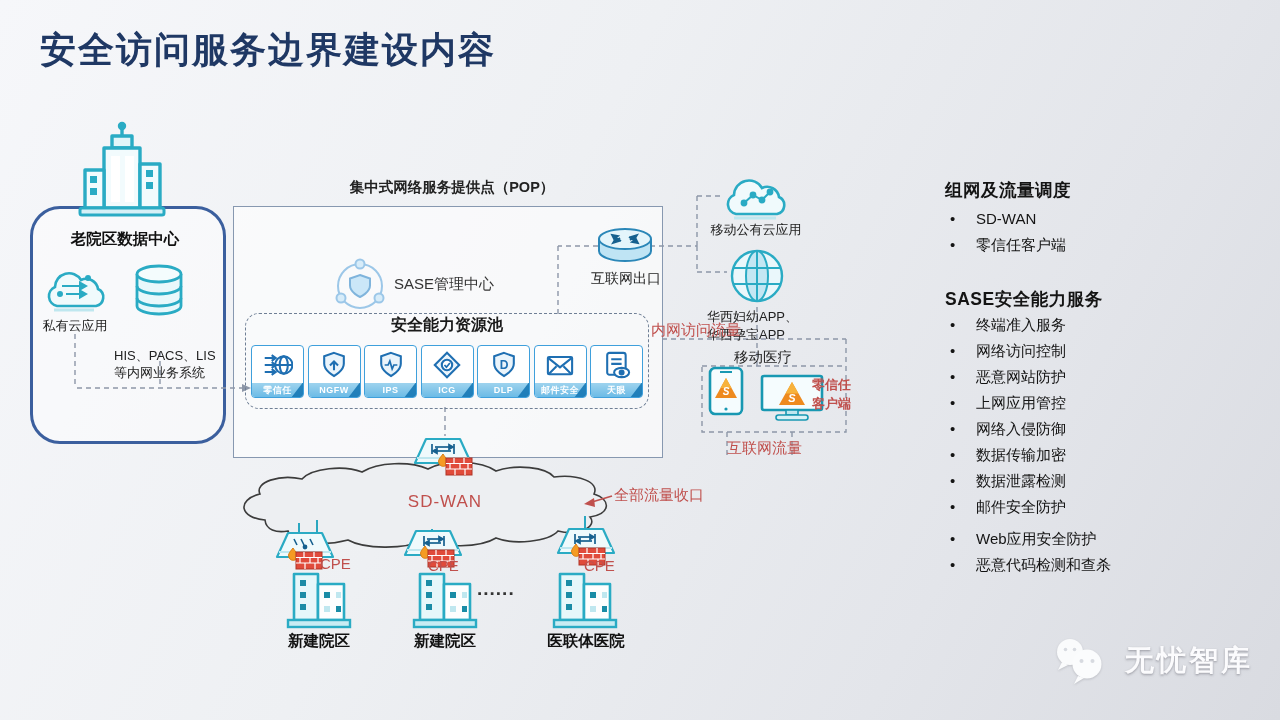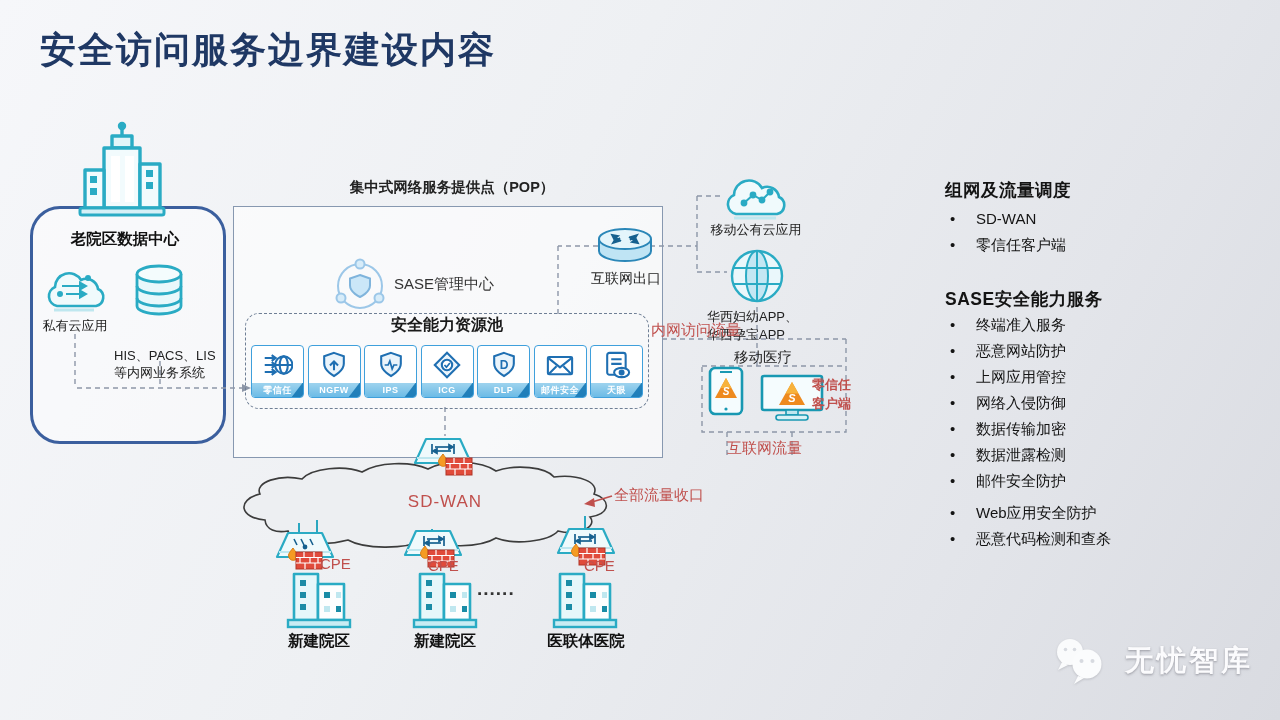--- a/index.html
+++ b/index.html
@@ -405,20 +405,21 @@
   <div class="abs z3" style="left:477px;top:578px;font-size:19px;font-weight:bold;color:#333;letter-spacing:1px;">......</div>
 
   <div class="abs side-h z3" style="left:945px;top:178px;">组网及流量调度</div>
   <ul class="side abs z3" style="left:945px;top:206px;">
     <li>SD-WAN</li>
     <li>零信任客户端</li>
   </ul>
   <div class="abs side-h z3" style="left:945px;top:287px;">SASE安全能力服务</div>
   <ul class="side abs z3" style="left:945px;top:312px;">
     <li>终端准入服务</li>
+    <li>网络访问控制</li>
     <li>恶意网站防护</li>
     <li>上网应用管控</li>
     <li>网络入侵防御</li>
     <li>数据传输加密</li>
     <li>数据泄露检测</li>
     <li>邮件安全防护</li>
     <li class="gap">Web应用安全防护</li>
     <li>恶意代码检测和查杀</li>
   </ul>
 

